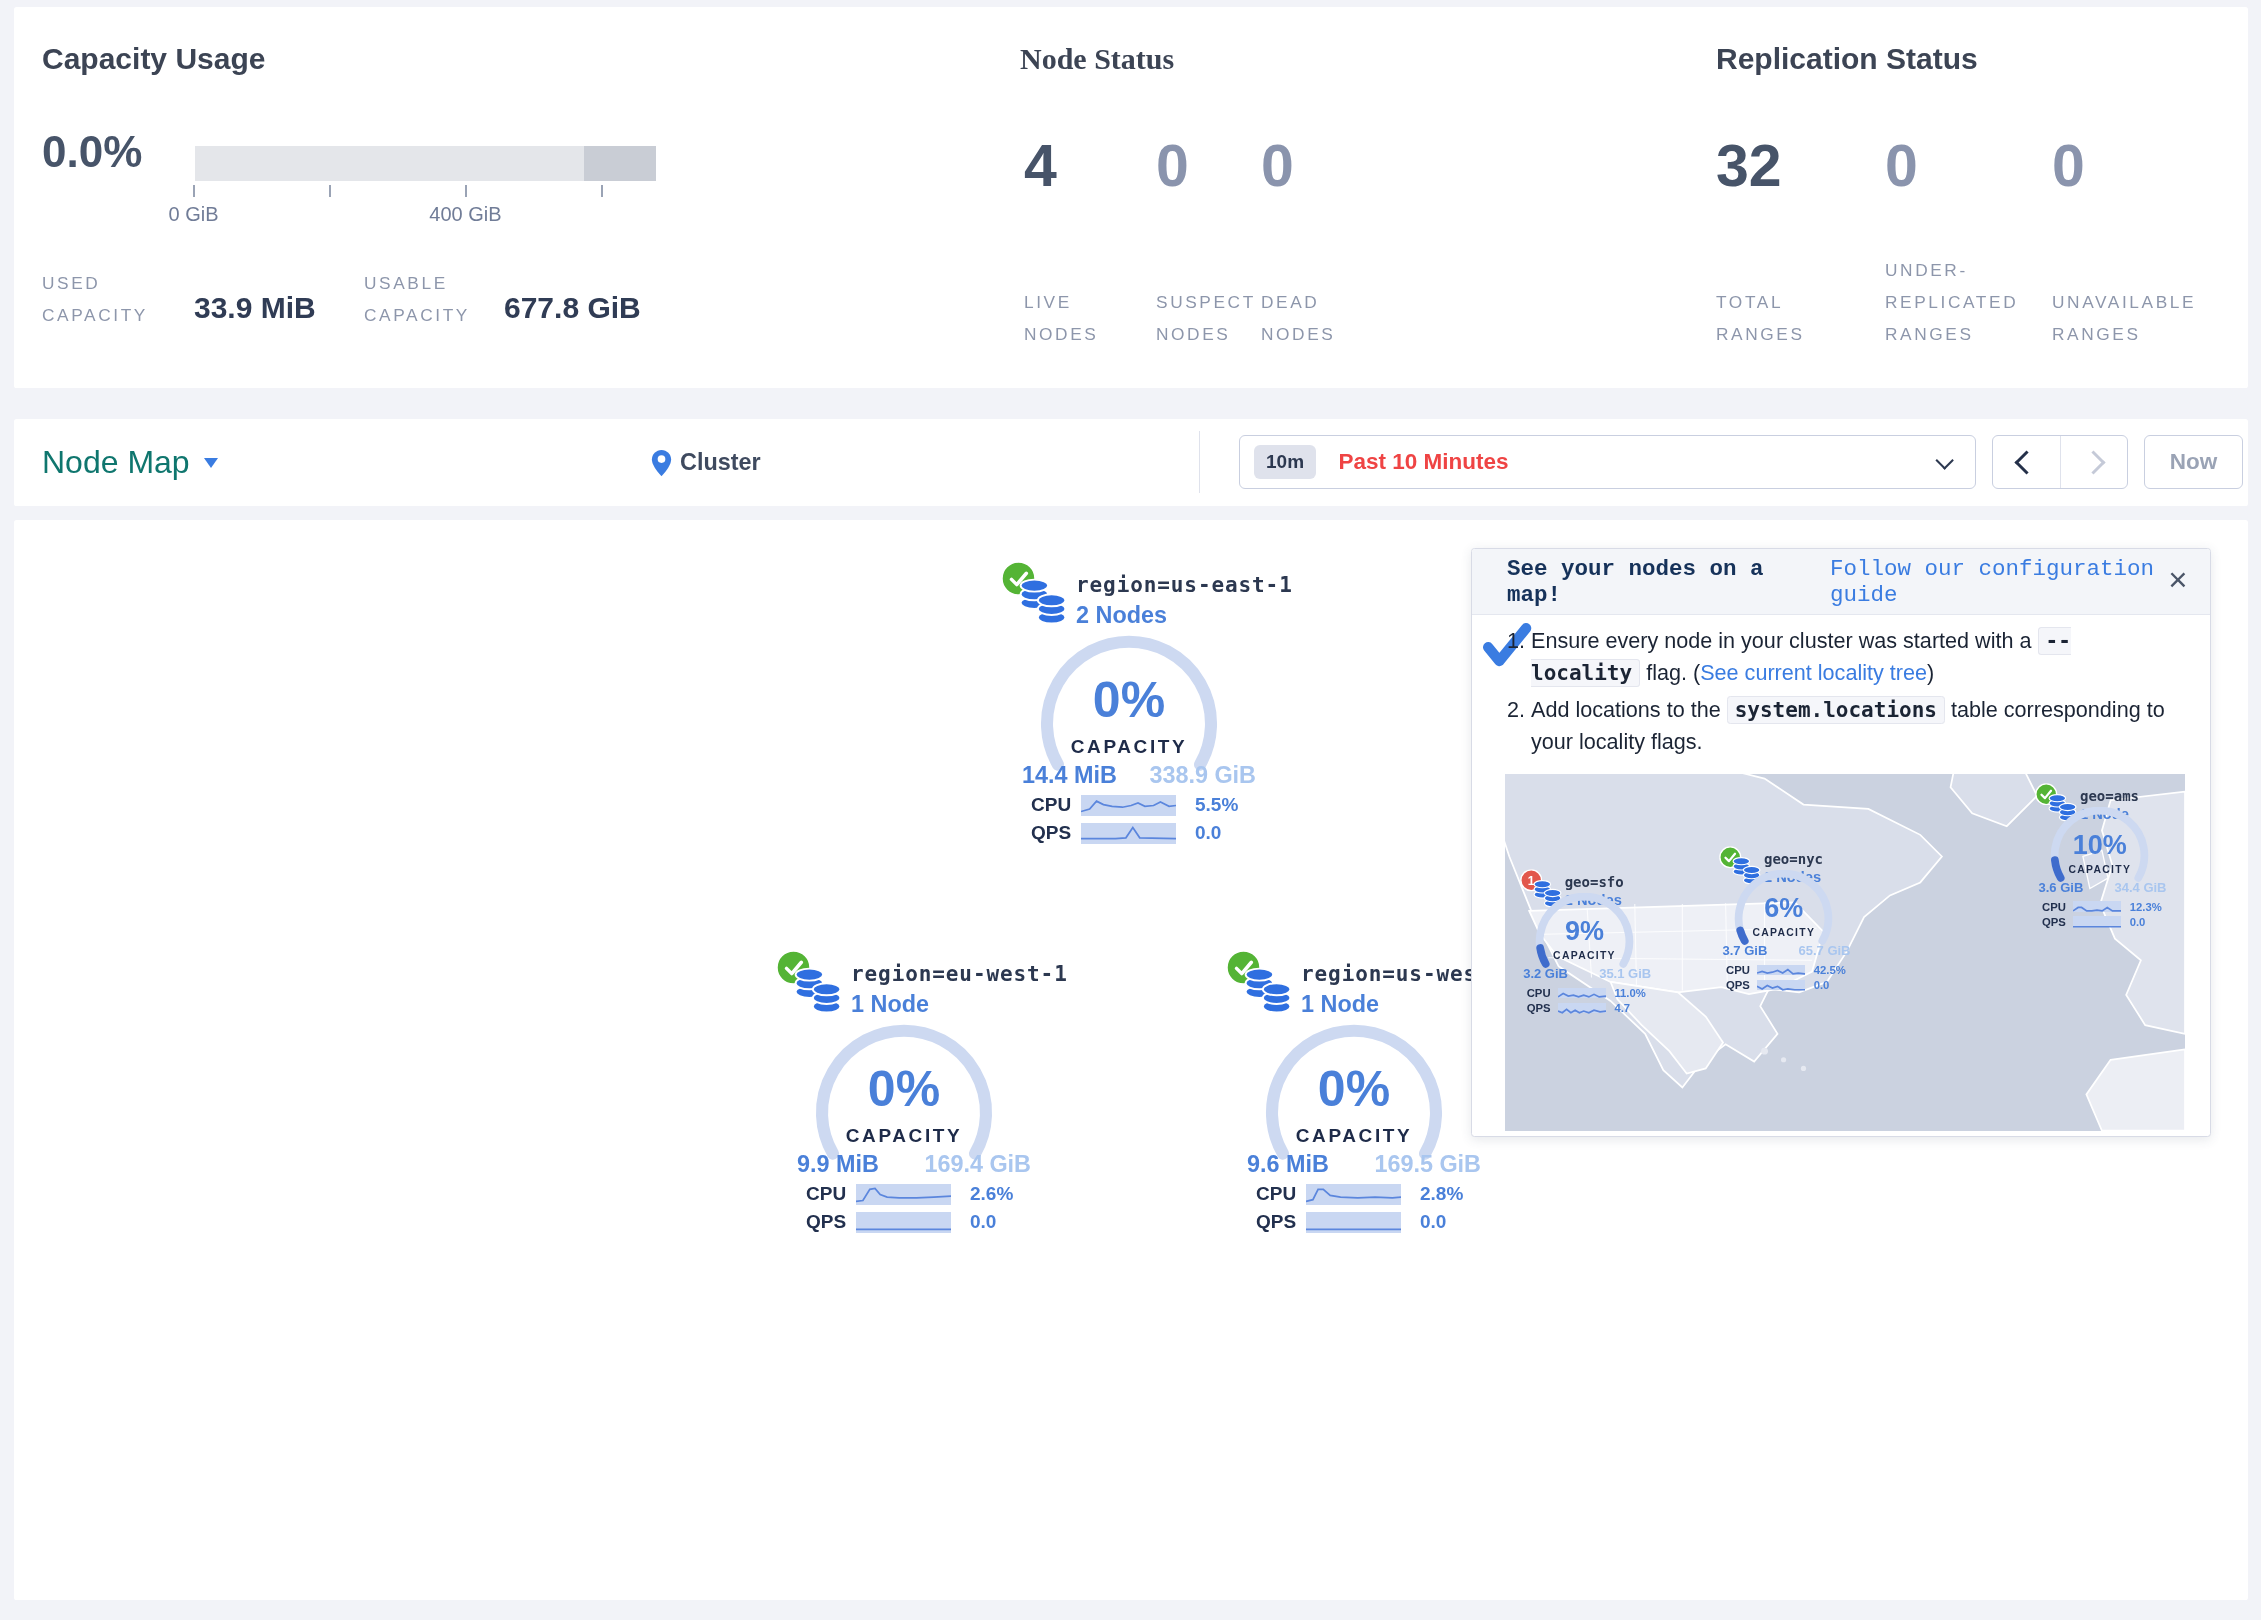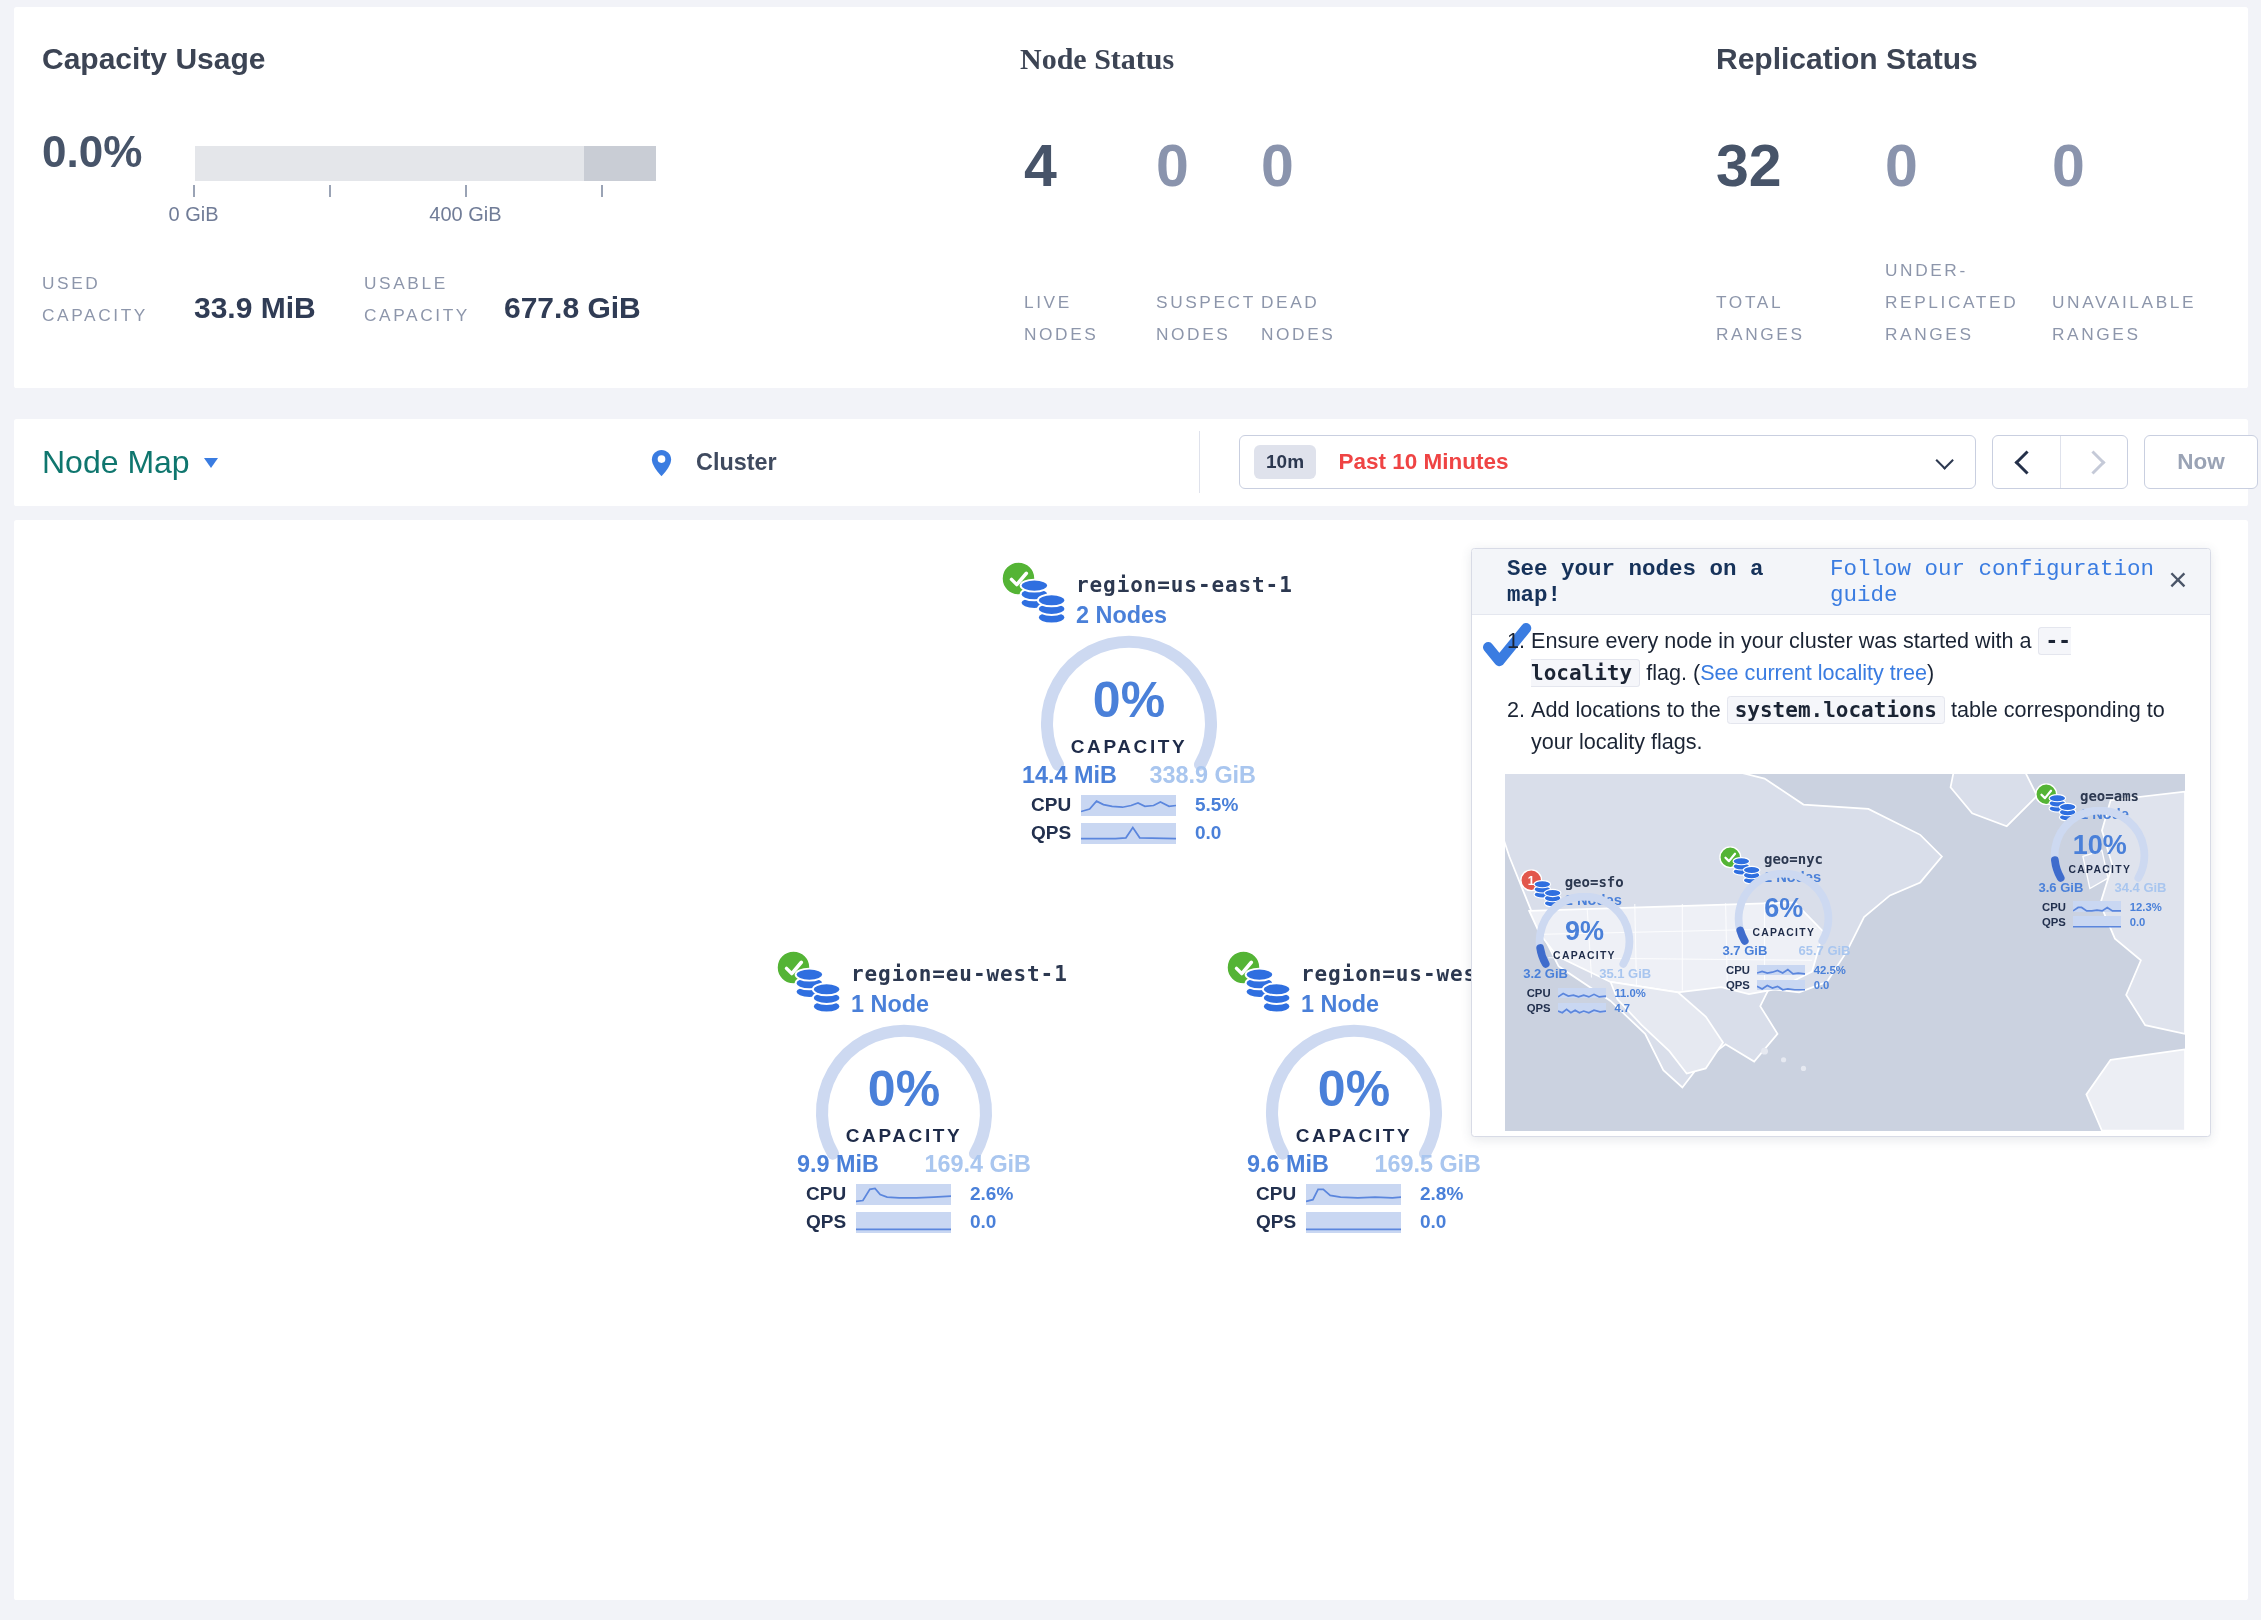--- a/index.html
+++ b/index.html
@@ -25,36 +25,36 @@
   #cap-bar{position:absolute;left:181px;top:139px;width:461px;height:35px;background:#e4e6ea;}
   #cap-bar .seg{position:absolute;right:0;top:0;width:72px;height:35px;background:#c9cdd5;}
   .tick{position:absolute;top:178px;width:1.7px;height:12px;background:#9aa3b5;}
   .tick-label{position:absolute;top:196px;width:121px;text-align:center;font-size:20px;color:#707c97;}
 
   
   #toolbar{left:14px;top:419px;width:2234px;height:87px;}
   #view-dd{position:absolute;left:28px;top:0;height:87px;display:flex;align-items:center;gap:14px;cursor:pointer;}
   #view-dd .lbl{font-size:32px;font-weight:500;color:#0f766e;}
   .tri-down{width:0;height:0;border-left:7.8px solid transparent;border-right:7.8px solid transparent;border-top:10.4px solid #3a7ce1;}
-  #crumb{position:absolute;left:637px;top:0;height:87px;display:flex;align-items:center;gap:24px;}
+  #crumb{position:absolute;left:637px;top:0;height:87px;display:flex;align-items:center;gap:8px;}
   #crumb .lbl{font-size:23.4px;font-weight:600;color:#3f4a5f;}
   #tb-divider{position:absolute;left:1185px;top:12px;width:0.9px;height:62px;background:#dfe2ec;}
 
   .ctl{position:absolute;top:16.4px;height:54px;background:#fff;border:1.7px solid #c9cfe0;border-radius:6px;box-sizing:border-box;display:flex;align-items:center;}
   #time-dd{left:1225px;width:737px;cursor:pointer;}
   #time-badge{margin-left:14px;background:#dfe2ec;border-radius:6px;padding:6px 12px;font-size:19px;font-weight:700;color:#2c3850;}
   #time-label{margin-left:22.5px;font-size:22.5px;font-weight:600;color:#ef4444;}
   .chev{display:inline-block;width:11.3px;height:11.3px;border-right:2.6px solid #2c3850;border-bottom:2.6px solid #2c3850;transform:rotate(45deg);}
   #time-chev{position:absolute;right:24px;top:17.3px;}
   #arrows{left:1978px;width:136px;padding:0;}
   #arrows .half{width:68px;height:100%;display:flex;align-items:center;justify-content:center;cursor:pointer;}
   #arrows .half+.half{border-left:0.9px solid #dfe2ec;}
   .chev-left{display:inline-block;width:14px;height:14px;border-left:3.5px solid #243049;border-bottom:3.5px solid #243049;transform:rotate(45deg);}
   .chev-right{display:inline-block;width:14px;height:14px;border-right:3.5px solid #c5cad8;border-top:3.5px solid #c5cad8;transform:rotate(45deg);}
-  #now-btn{left:2130px;width:114px;justify-content:center;font-size:22.5px;font-weight:600;color:#9aa3b5;cursor:pointer;}
+  #now-btn{left:2130px;width:99px;justify-content:center;font-size:22.5px;font-weight:600;color:#9aa3b5;cursor:pointer;}
 
   
   #content{left:14px;top:520px;width:2234px;height:1080px;}
 
   
   .node-card{position:absolute;width:372px;height:320px;cursor:pointer;}
   .node-card .badge{position:absolute;left:5.2px;top:7px;width:35px;height:35px;}
   .node-card .dbicon{position:absolute;left:21px;top:22.5px;}
   .node-card .region{position:absolute;left:80px;top:19px;font-family:"DejaVu Sans Mono",monospace;font-size:21px;font-weight:700;letter-spacing:0.9px;color:#2c3850;}
   .node-card .ncount{position:absolute;left:80px;top:48px;font-size:23.4px;font-weight:700;color:#4a80d9;}

